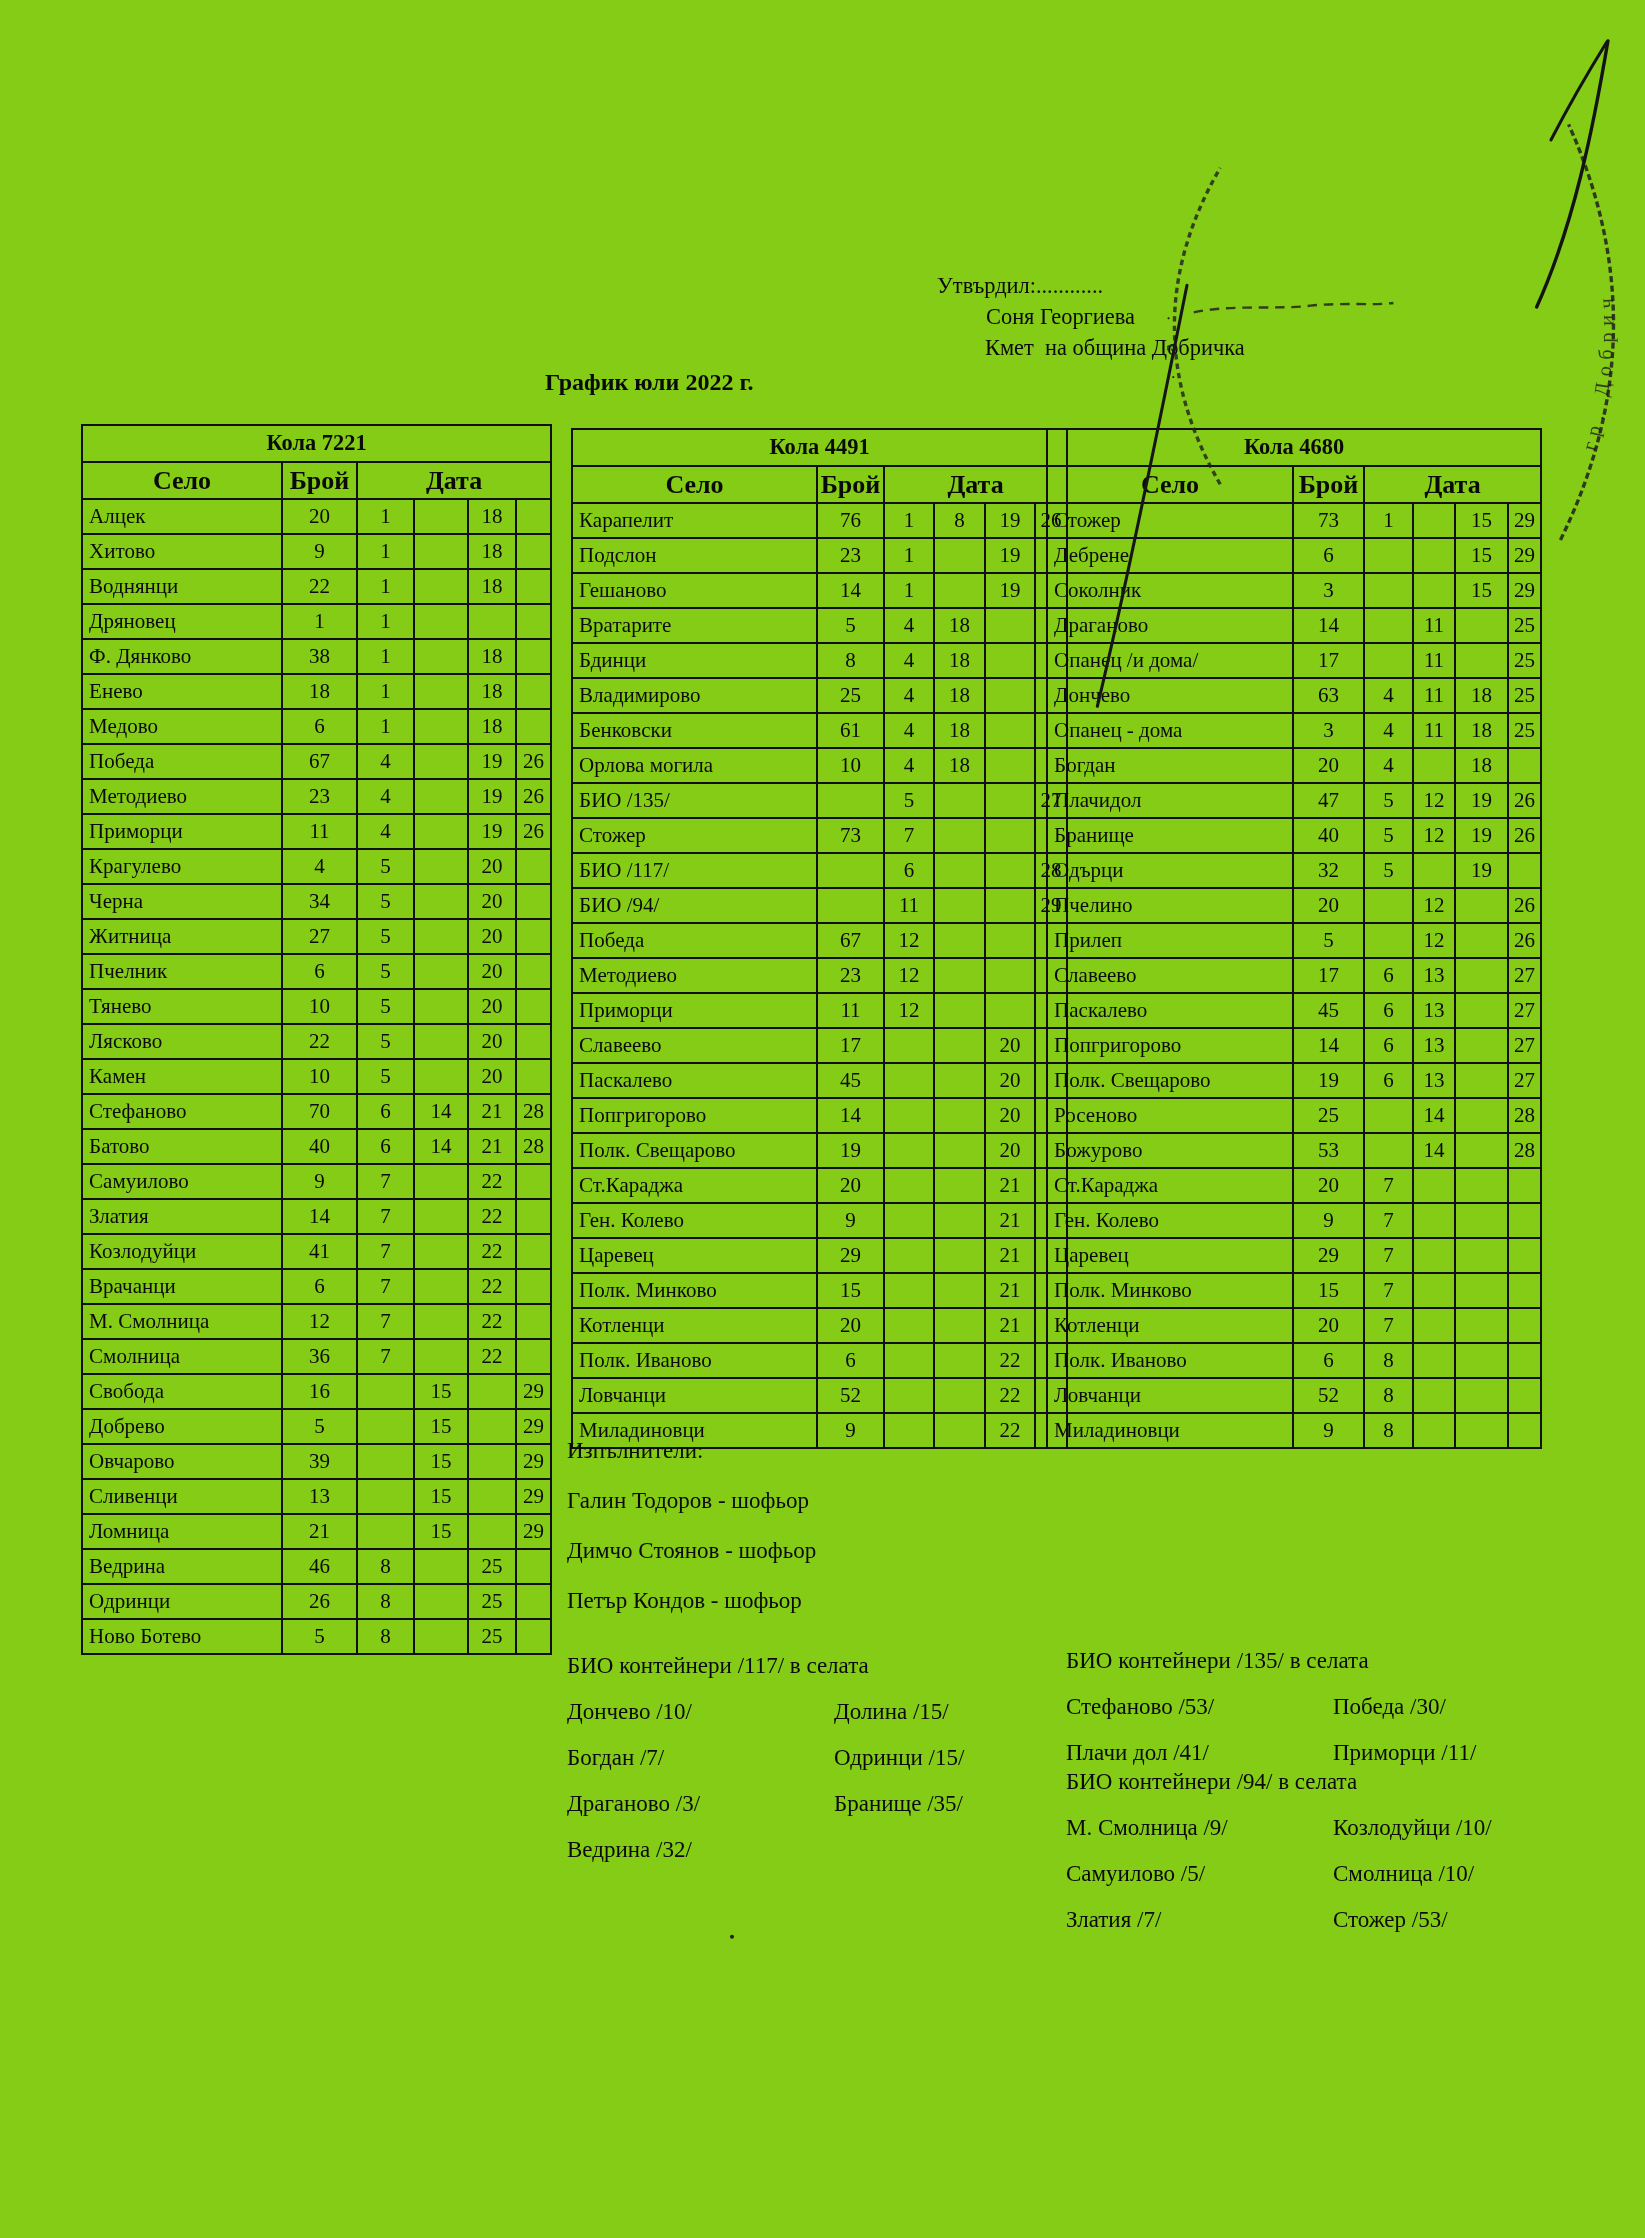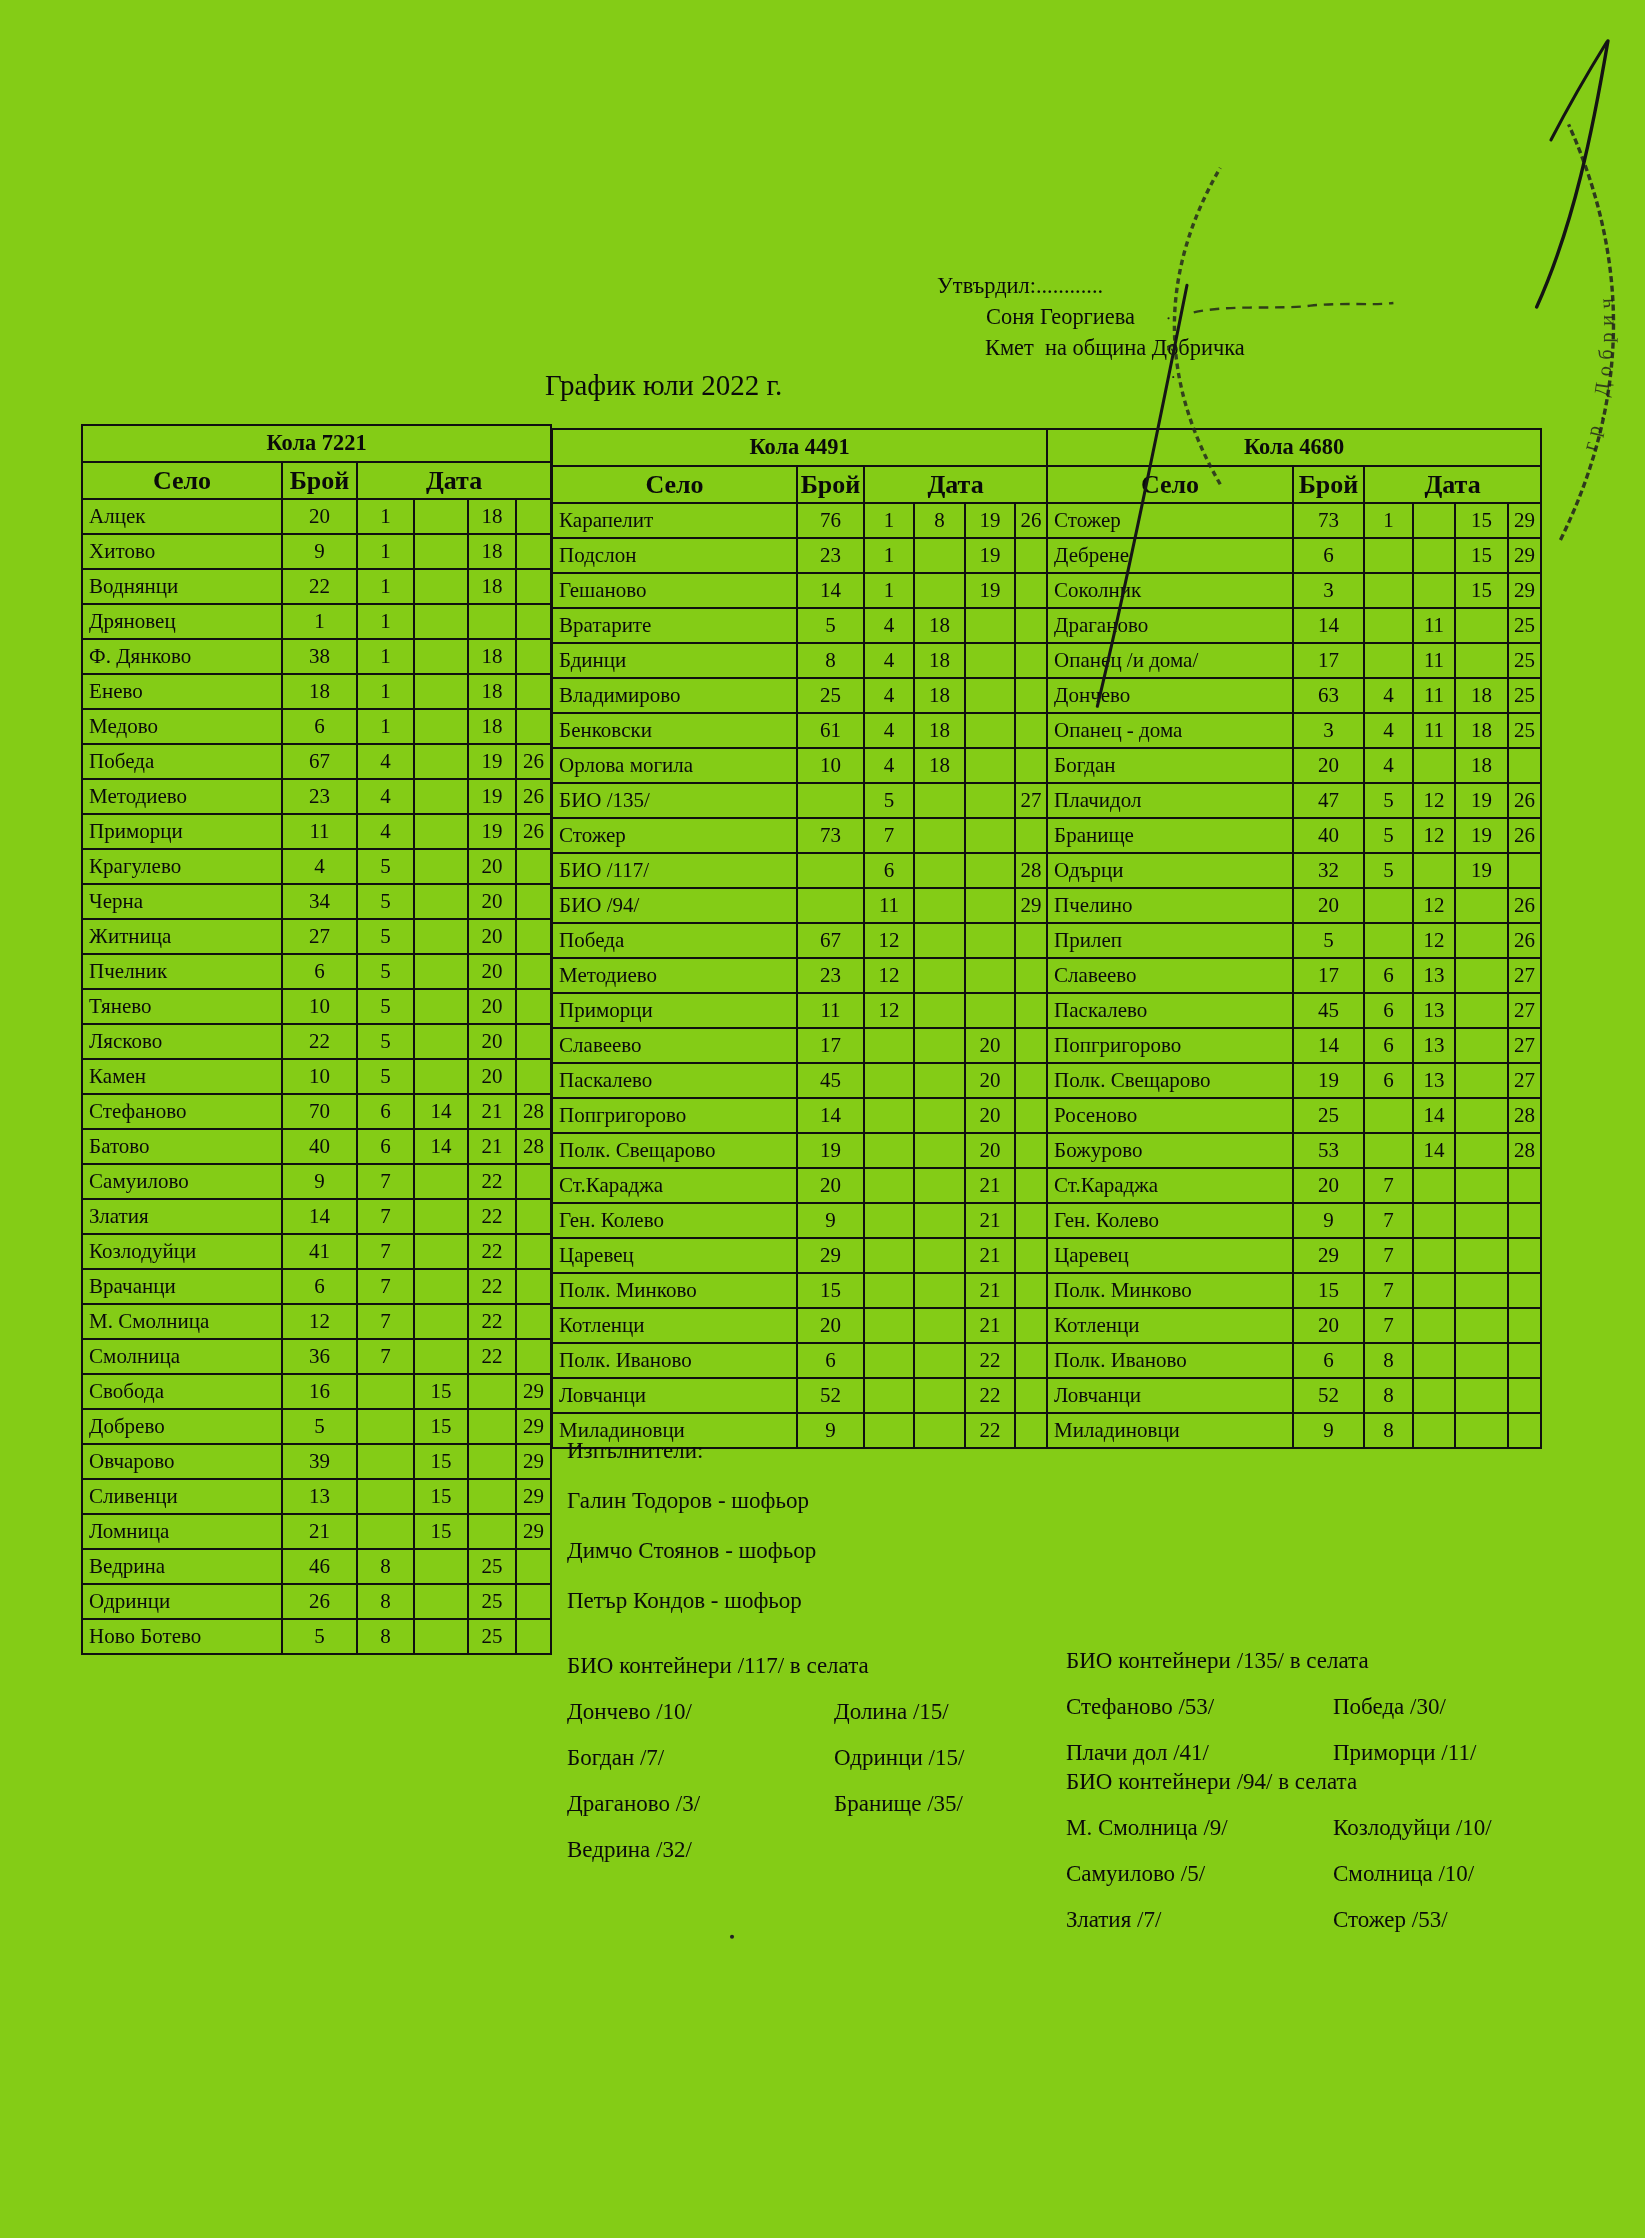--- a/index.html
+++ b/index.html
@@ -3,21 +3,21 @@
 <meta charset="utf-8">
 <style>
   html,body{margin:0;padding:0;background:#e8e8e8;}
   #page{position:relative;width:1646px;height:2239px;background:#84cc16;overflow:hidden;
         font-family:"Liberation Serif","DejaVu Serif",serif;color:#0a0a0a;}
   .abs{position:absolute;}
   
   .sig{font-size:22.4px;white-space:pre;}
   .sig.italic{}
   
-  #doc-title{font-size:29px;font-weight:400;}
+  #doc-title{font-size:24px;font-weight:700;}
   
   .sched table{border-collapse:collapse;table-layout:fixed;width:100%;}
   .sched th,.sched td{border:2px solid #101010;padding:0;height:33px;text-align:center;
       font-size:21px;line-height:1;overflow:hidden;white-space:nowrap;font-weight:400;}
   .sched th{height:35px;font-weight:700;font-size:26px;}
   .sched th.car{font-size:22.4px;}
   .sched td.selo{text-align:left;padding-left:6.1px;}
   
   .ntitle{height:46px;display:flex;align-items:center;font-size:23px;text-align:right;}
   .nline{height:46px;display:flex;align-items:center;font-size:23px;}
@@ -320,21 +320,21 @@
             <td>5</td>
             <td>8</td>
             <td></td>
             <td>25</td>
             <td></td>
           </tr>
         </tbody>
       </table>
     </div>
 
-  <div class="abs sched" style="left:551px;top:428px;width:495px;">
+  <div class="abs sched" style="left:551px;top:428px;width:495px;padding-left:20px;">
       <table>
         <colgroup>
           <col style="width: 245px;">
           <col style="width: 67px;">
           <col style="width: 50px;">
           <col style="width: 51px;">
           <col style="width: 50px;">
           <col style="width: 32px;">
         </colgroup>
         <thead>

